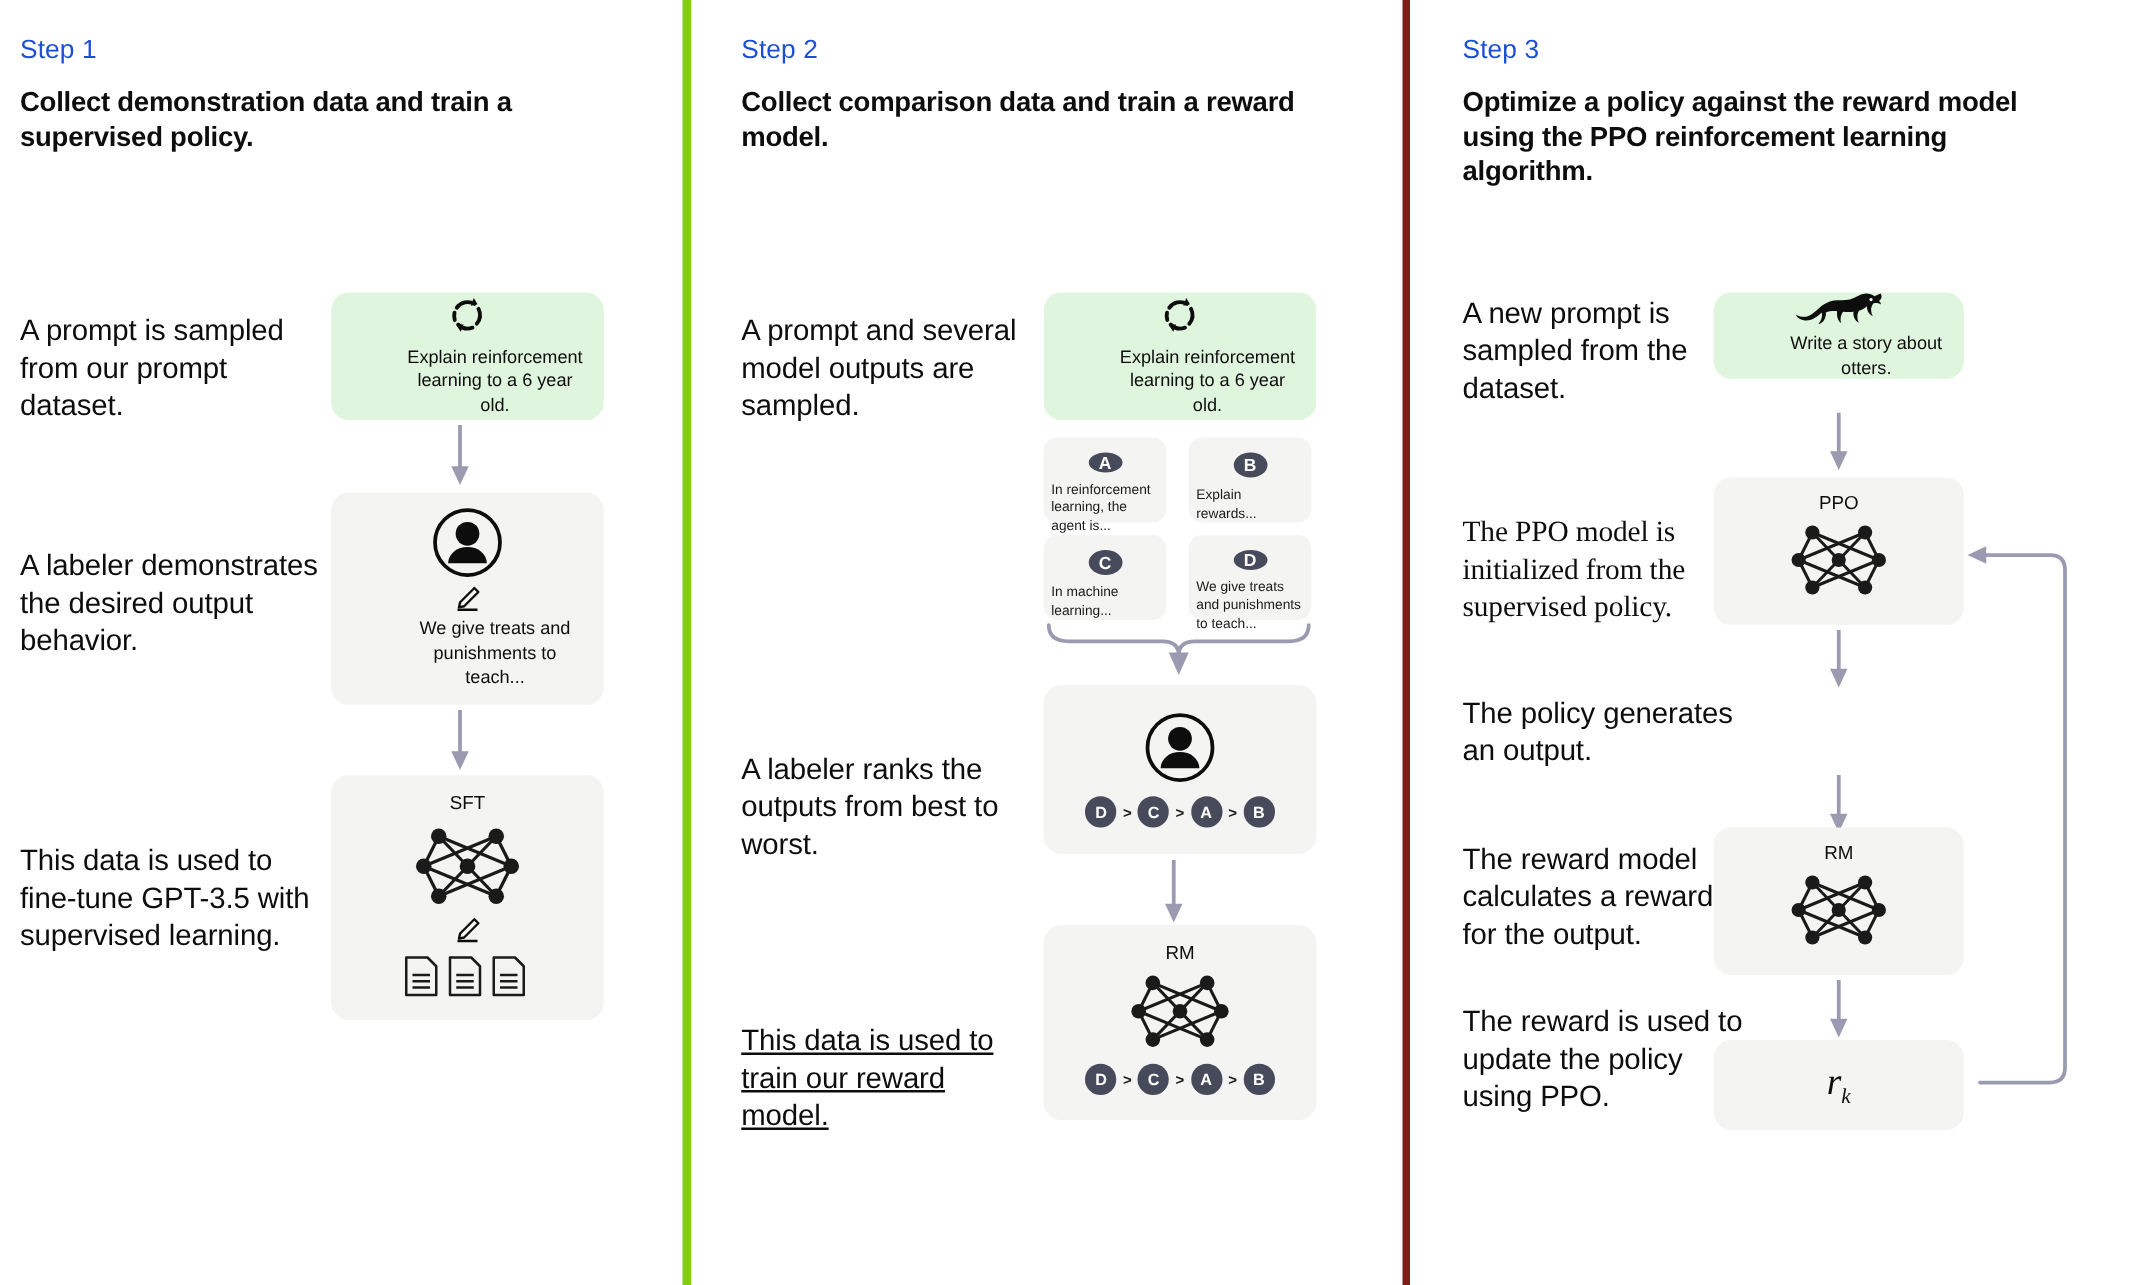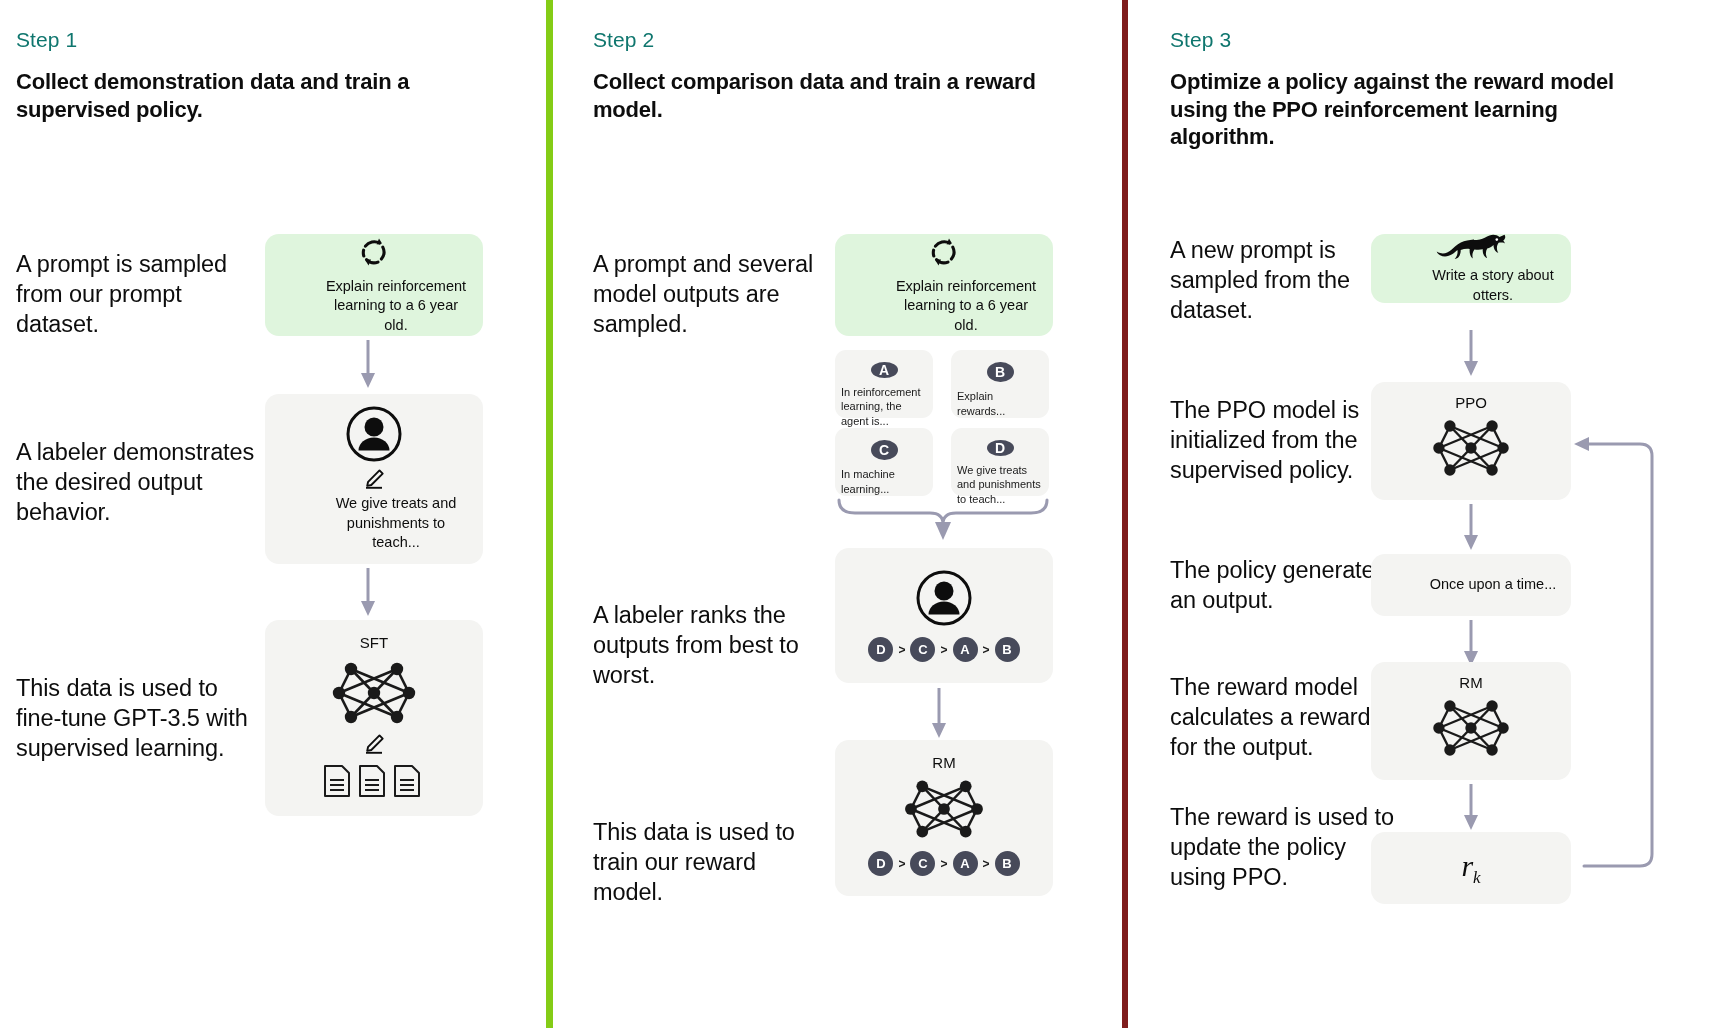--- a/index.html
+++ b/index.html
@@ -18,21 +18,21 @@
   .col-2 { width: 576px; border-left: 7px solid #84cc16; }
   .col-3 { width: 598px; border-left: 6px solid #7f1d1d; }
 
   .col-inner { position: relative; height: 100%; }
   .col-1 .col-inner { padding-left: 16px; }
   .col-2 .col-inner { padding-left: 40px; }
   .col-3 .col-inner { padding-left: 42px; }
 
   .step-label {
     font-size: 21px;
-    color: #0f766e;
+    color: #1d4ed8;
     letter-spacing: 0.1px;
     margin-bottom: 16px;
   }
   .step-title {
     font-size: 22px;
     font-weight: bold;
     line-height: 1.25;
     letter-spacing: -0.2px;
     color: #0d0d0d;
     max-width: 470px;
@@ -246,21 +246,21 @@
     </div>
   </div>
 
   <div class="column col-2">
     <div class="col-inner">
       <div class="step-label">Step 2</div>
       <div class="step-title">Collect comparison data and train a reward model.</div>
 
       <div class="desc" style="top:222px; left:40px;">A prompt and several model outputs are sampled.</div>
       <div class="desc" style="top:573px; left:40px; width:225px;">A labeler ranks the outputs from best to worst.</div>
-      <div class="desc" style="top:790px; left:40px; width:210px;">This data is used to train our reward model.</div>
+      <div class="desc" style="top:790px; left:40px; width:210px;text-decoration:underline;">This data is used to train our reward model.</div>
 
       <div class="card green" style="top:206px; left:282px; width:218px; height:102px;">
         <span style="margin-bottom:8px;">
           <svg class="svg-icon" width="34" height="34" viewBox="0 0 34 34">
             <g fill="none" stroke="#0d0d0d" stroke-width="3.1" stroke-linecap="round">
               <path d="M8.4 11.2 A11 11 0 0 1 22.6 8.1"></path>
               <path d="M25.8 12.1 A11 11 0 0 1 24.4 24.0"></path>
               <path d="M21.0 27.1 A11 11 0 0 1 9.5 24.6"></path>
               <path d="M6.8 21.0 A11 11 0 0 1 6.6 15.2"></path>
             </g>
@@ -363,21 +363,21 @@
       </div>
     </div>
   </div>
 
   <div class="column col-3">
     <div class="col-inner">
       <div class="step-label">Step 3</div>
       <div class="step-title">Optimize a policy against the reward model using the PPO reinforcement learning algorithm.</div>
 
       <div class="desc" style="top:208px; left:42px;">A new prompt is sampled from the dataset.</div>
-      <div class="desc" style="top:368px; left:42px; width:235px;">The PPO model is initialized from the supervised policy.</div>
+      <div class="desc" style="top:384px; left:42px; width:235px;font-family:Liberation Serif, serif;">The PPO model is initialized from the supervised policy.</div>
       <div class="desc" style="top:528px; left:42px; width:235px;">The policy generates an output.</div>
       <div class="desc" style="top:645px; left:42px; width:230px;">The reward model calculates a reward for the output.</div>
       <div class="desc" style="top:775px; left:42px; width:225px;">The reward is used to update the policy using PPO.</div>
 
       <div class="card green" style="top:206px; left:243px; width:200px; height:69px;">
         <span style="margin-bottom:4px;">
           <svg class="svg-icon" width="70" height="30" viewBox="0 0 70 30">
             <path fill="#0d0d0d" d="M63.5 5.0 c-2.6-2.3-6.6-2.6-10.0-1.6 c-3.4 1.0-6.0 3.3-9.6 4.1
               c-4.2 0.9-8.6 0.2-12.8 0.9 c-4.4 0.7-8.4 3.0-11.8 5.9 c-2.6 2.2-5.0 4.8-8.1 6.2
               c-2.2 1.0-4.7 1.2-7.0 0.6 c-1.2-0.3-2.4-0.9-3.5-1.6 c0.6 1.6 1.9 2.9 3.4 3.7
@@ -434,23 +434,20 @@
         </span>
       </div>
 
       <span class="arrow" style="top:476px; left:333px;">
         <svg width="20" height="48" viewBox="0 0 20 48">
           <line x1="10" y1="0" x2="10" y2="34" stroke="#9a9ab0" stroke-width="3"></line>
           <path d="M10 46 L3 31 L17 31 Z" fill="#9a9ab0"></path>
         </svg>
       </span>
 
-      <div class="card" style="top:526px; left:243px; width:200px; height:62px;">
-        <div class="card-text">Once upon a time...</div>
-      </div>
 
       <span class="arrow" style="top:592px; left:333px;">
         <svg width="20" height="48" viewBox="0 0 20 48">
           <line x1="10" y1="0" x2="10" y2="34" stroke="#9a9ab0" stroke-width="3"></line>
           <path d="M10 46 L3 31 L17 31 Z" fill="#9a9ab0"></path>
         </svg>
       </span>
 
       <div class="card" style="top:634px; left:243px; width:200px; height:118px; justify-content:flex-start; padding-top:12px;">
         <div class="card-caption">RM</div>

